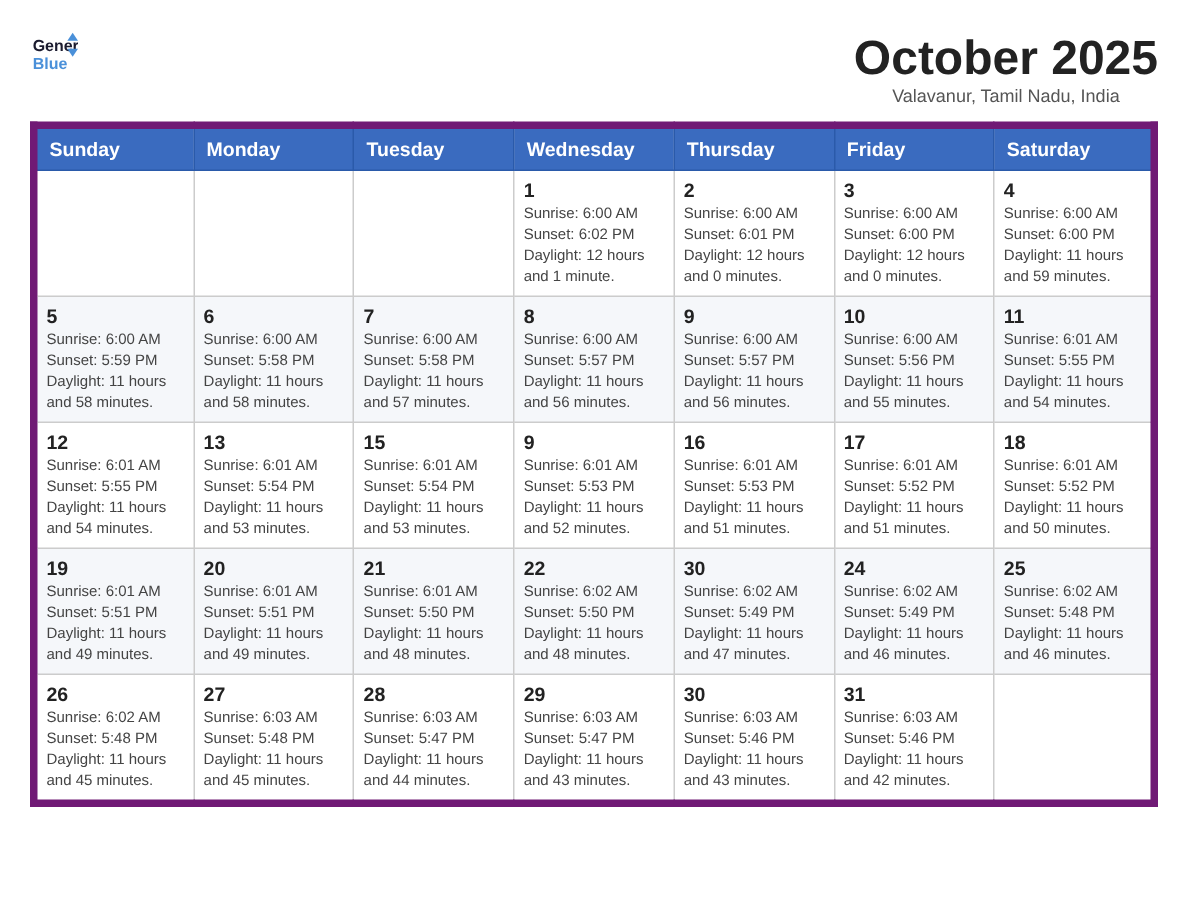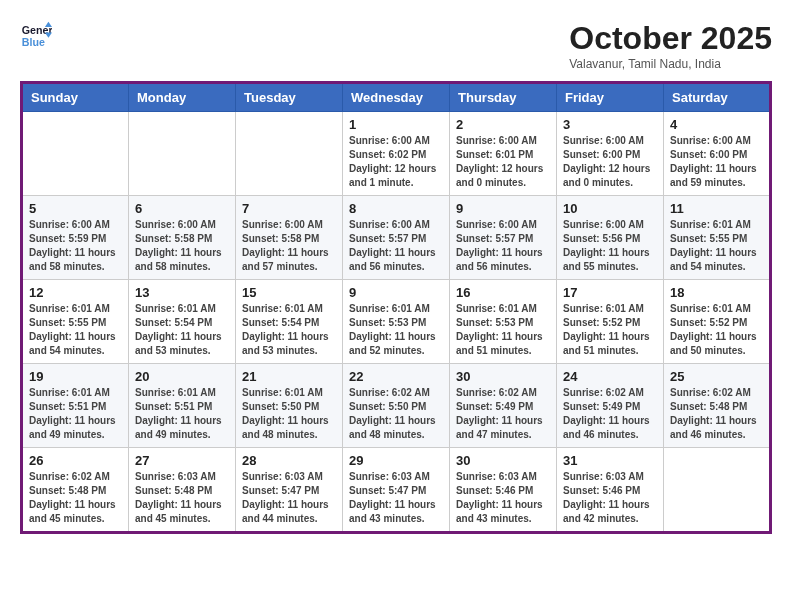--- a/index.html
+++ b/index.html
@@ -19,35 +19,35 @@
     .logo {
       display: flex;
       align-items: center;
       gap: 2px;
     }
     .logo-icon {
       width: 32px;
       height: 32px;
     }
     .title-block {
-      text-align: left;
+      text-align: center;
     }
     .month-title {
       font-size: 32px;
       font-weight: bold;
       color: #222;
     }
     .subtitle {
       font-size: 12px;
       color: #555;
     }
     .calendar {
       width: 100%;
       border-collapse: collapse;
-      border: 3px solid #701a75;
+      border: 5px solid #701a75;
     }
     .calendar th {
       background-color: #3a6bbf;
       color: #fff;
       text-align: left;
       padding: 6px 8px;
       font-size: 13px;
       border: 1px solid #2a5aaa;
     }
     .calendar td {
@@ -66,21 +66,20 @@
     .day-number {
       font-size: 13px;
       font-weight: bold;
       margin-bottom: 2px;
       color: #222;
     }
     .day-info {
       font-size: 10px;
       color: #444;
       line-height: 1.4;
-      font-weight: bold;
     }
     .empty {
       background: #f9f9f9;
     }
   </style>
 </head>
 <body>
 
 <div class="header">
   <div class="logo">

